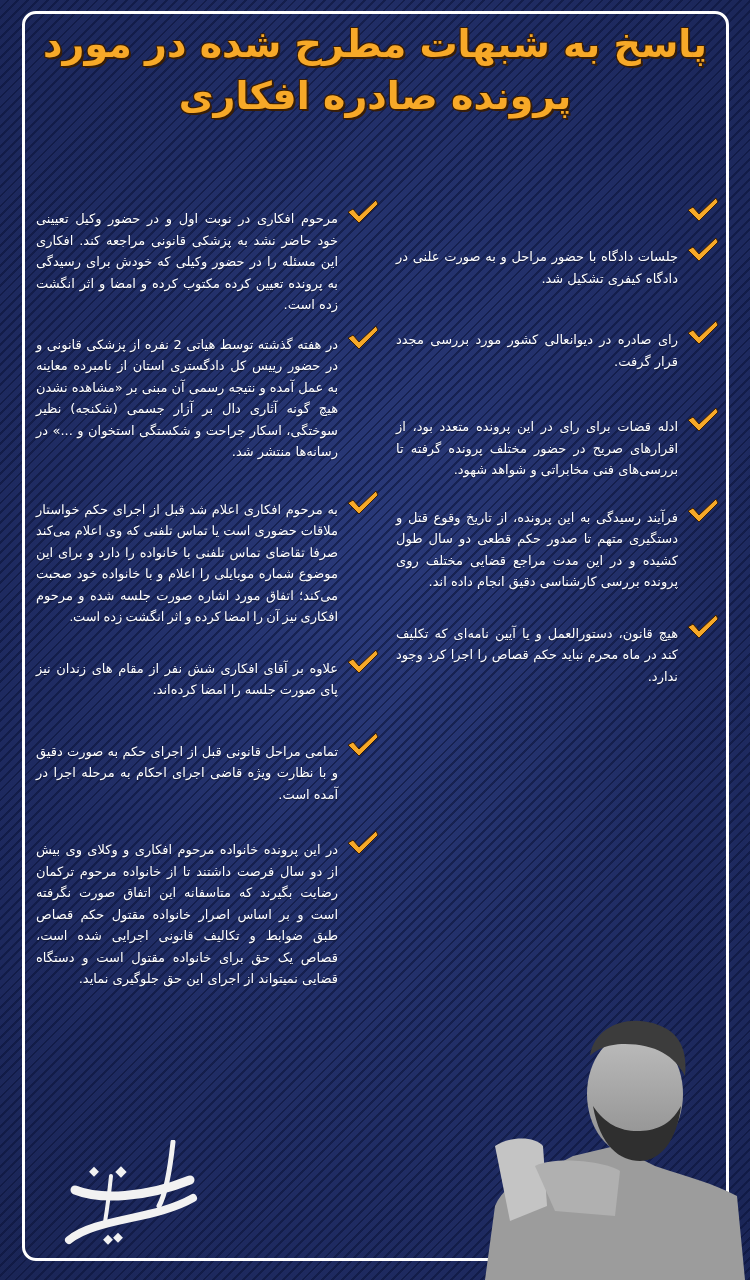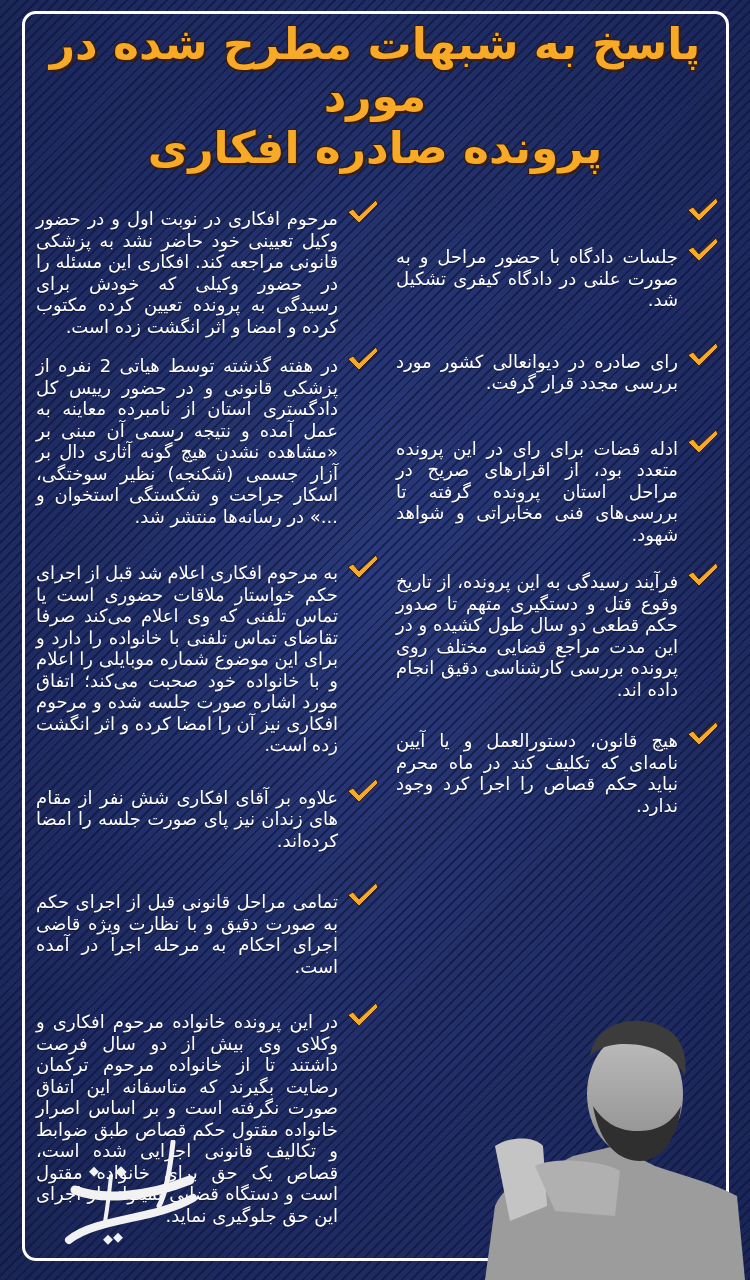--- a/index.html
+++ b/index.html
@@ -20,30 +20,30 @@
       border-radius: 14px;
     }
     .title {
       position: absolute;
       left: 30px; right: 30px; top: 18px;
       text-align: center;
       direction: rtl;
       color: #f7a928;
       font-family: "DejaVu Sans", sans-serif;
       font-weight: bold;
-      font-size: 44px;
+      font-size: 38px;
       line-height: 52px;
       text-shadow: 2px 2px 0 #3a1e05, -1px -1px 0 #3a1e05, 1px -1px 0 #3a1e05, -1px 1px 0 #3a1e05;
       letter-spacing: -0.5px;
     }
     .col {
       position: absolute;
       direction: rtl;
       color: #ffffff;
-      font-size: 18px;
+      font-size: 13px;
       line-height: 21.5px;
       text-align: justify;
     }
     .col.right { left: 392px; width: 330px; top: 198px; }
     .col.left { left: 32px; width: 350px; top: 200px; }
     .item {
       position: relative;
       padding-right: 44px;
       padding-left: 4px;
     }
@@ -103,21 +103,21 @@
   <div class="item">
     <svg class="check" viewBox="0 0 34 26">
         <path d="M2 14 L7 11 L13 18 L30 2 L32 6 L13 25 Z" fill="#f7a928" stroke="#3a1e05" stroke-width="1"></path>
       </svg>
     <span class="item-text">رای صادره در دیوانعالی کشور مورد بررسی مجدد قرار گرفت.</span>
   </div>
   <div class="item">
     <svg class="check" viewBox="0 0 34 26">
         <path d="M2 14 L7 11 L13 18 L30 2 L32 6 L13 25 Z" fill="#f7a928" stroke="#3a1e05" stroke-width="1"></path>
       </svg>
-    <span class="item-text">ادله قضات برای رای در این پرونده متعدد بود، از اقرارهای صریح در مراحل استان پرونده گرفته تا بررسی‌های فنی مخابراتی و شواهد شهود.</span>
+    <span class="item-text">ادله قضات برای رای در این پرونده متعدد بود، از اقرارهای صریح در حضور مختلف پرونده گرفته تا بررسی‌های فنی مخابراتی و شواهد شهود.</span>
   </div>
   <div class="item">
     <svg class="check" viewBox="0 0 34 26">
         <path d="M2 14 L7 11 L13 18 L30 2 L32 6 L13 25 Z" fill="#f7a928" stroke="#3a1e05" stroke-width="1"></path>
       </svg>
     <span class="item-text">فرآیند رسیدگی به این پرونده، از تاریخ وقوع قتل و دستگیری متهم تا صدور حکم قطعی دو سال طول کشیده و در این مدت مراجع قضایی مختلف روی پرونده بررسی کارشناسی دقیق انجام داده اند.</span>
   </div>
   <div class="item">
     <svg class="check" viewBox="0 0 34 26">
         <path d="M2 14 L7 11 L13 18 L30 2 L32 6 L13 25 Z" fill="#f7a928" stroke="#3a1e05" stroke-width="1"></path>

